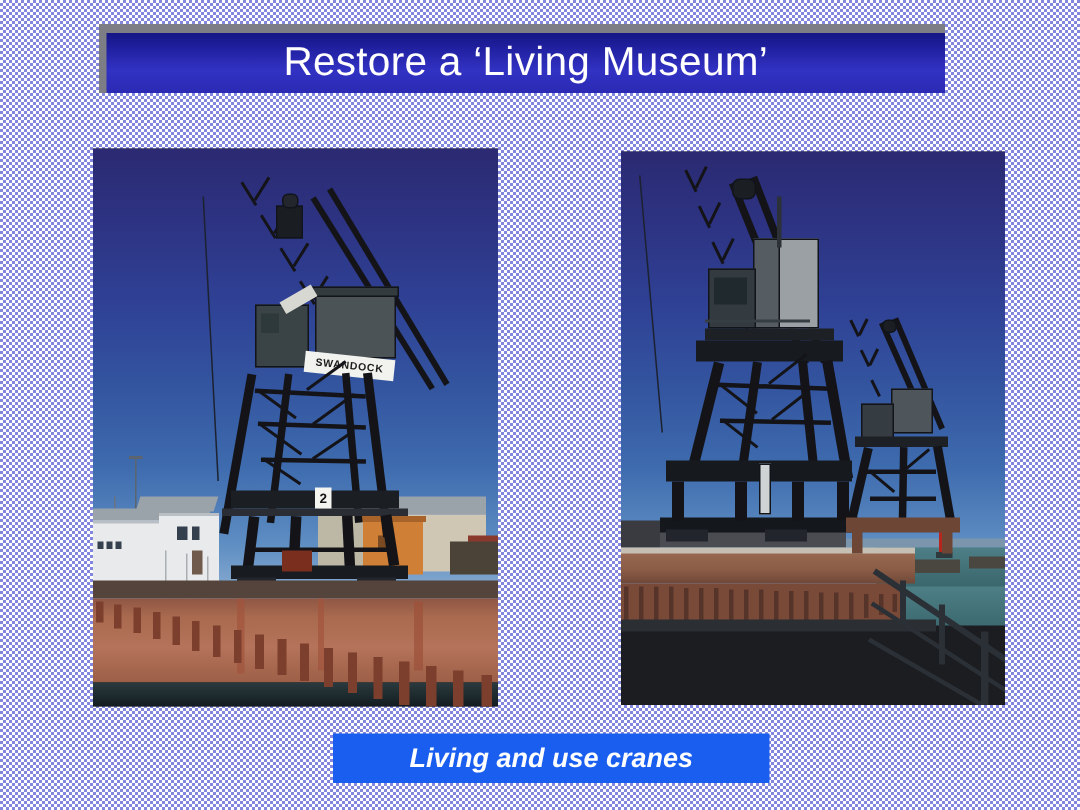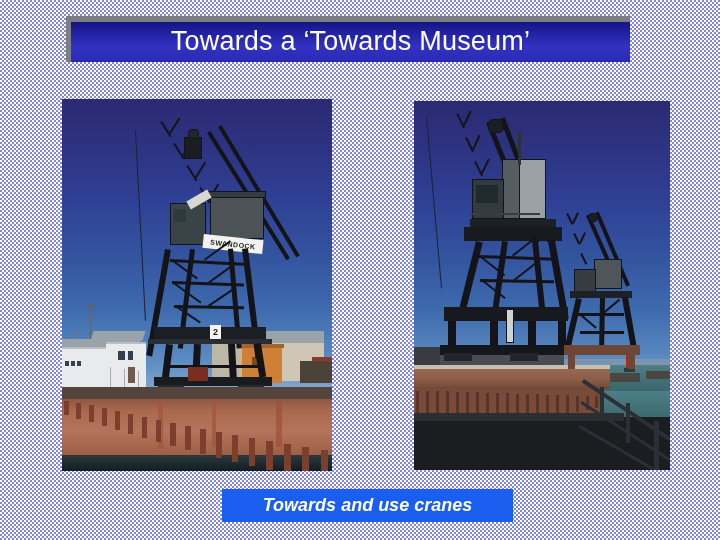--- a/index.html
+++ b/index.html
@@ -229,21 +229,21 @@
     padding-bottom: 1px;
   }
 </style>
 </head>
 <body>
 
 <div id="slide">
 
   <div id="title-shadow"></div>
   <div id="title-bar">
-    <div id="title-text">Towards a  ‘Towards Museum’</div>
+    <div id="title-text">Restore a  ‘Living Museum’</div>
   </div>
 
   <div class="photo" id="photo-left">
     <div class="sky"></div>
 
     <div class="pole" style="left:28px;top:205px;height:60px;"></div>
     <div class="bar" style="left:24px;top:205px;width:9px;height:2px;background:#5c6470;"></div>
     <div class="bar" style="left:14px;top:232px;width:1px;height:22px;background:#6a7280;"></div>
 
     <div class="warehouse-roof" style="left:-2px;top:240px;width:80px;height:8px;"></div>
@@ -472,16 +472,16 @@
 
     <div class="rail" style="left:170px;top:278px;width:130px;height:4px;transform:rotate(34deg);"></div>
     <div class="rail" style="left:168px;top:300px;width:128px;height:3px;transform:rotate(33deg);"></div>
     <div class="rail" style="left:186px;top:286px;width:4px;height:30px;"></div>
     <div class="rail" style="left:212px;top:302px;width:4px;height:40px;"></div>
     <div class="rail" style="left:240px;top:320px;width:5px;height:49px;"></div>
     <div class="rail" style="left:166px;top:324px;width:110px;height:3px;transform:rotate(30deg);"></div>
   </div>
 
   <div id="caption-box">
-    <div id="caption-text">Towards and use cranes</div>
+    <div id="caption-text">Living and use cranes</div>
   </div>
 
 </div>
 
 </body></html>

